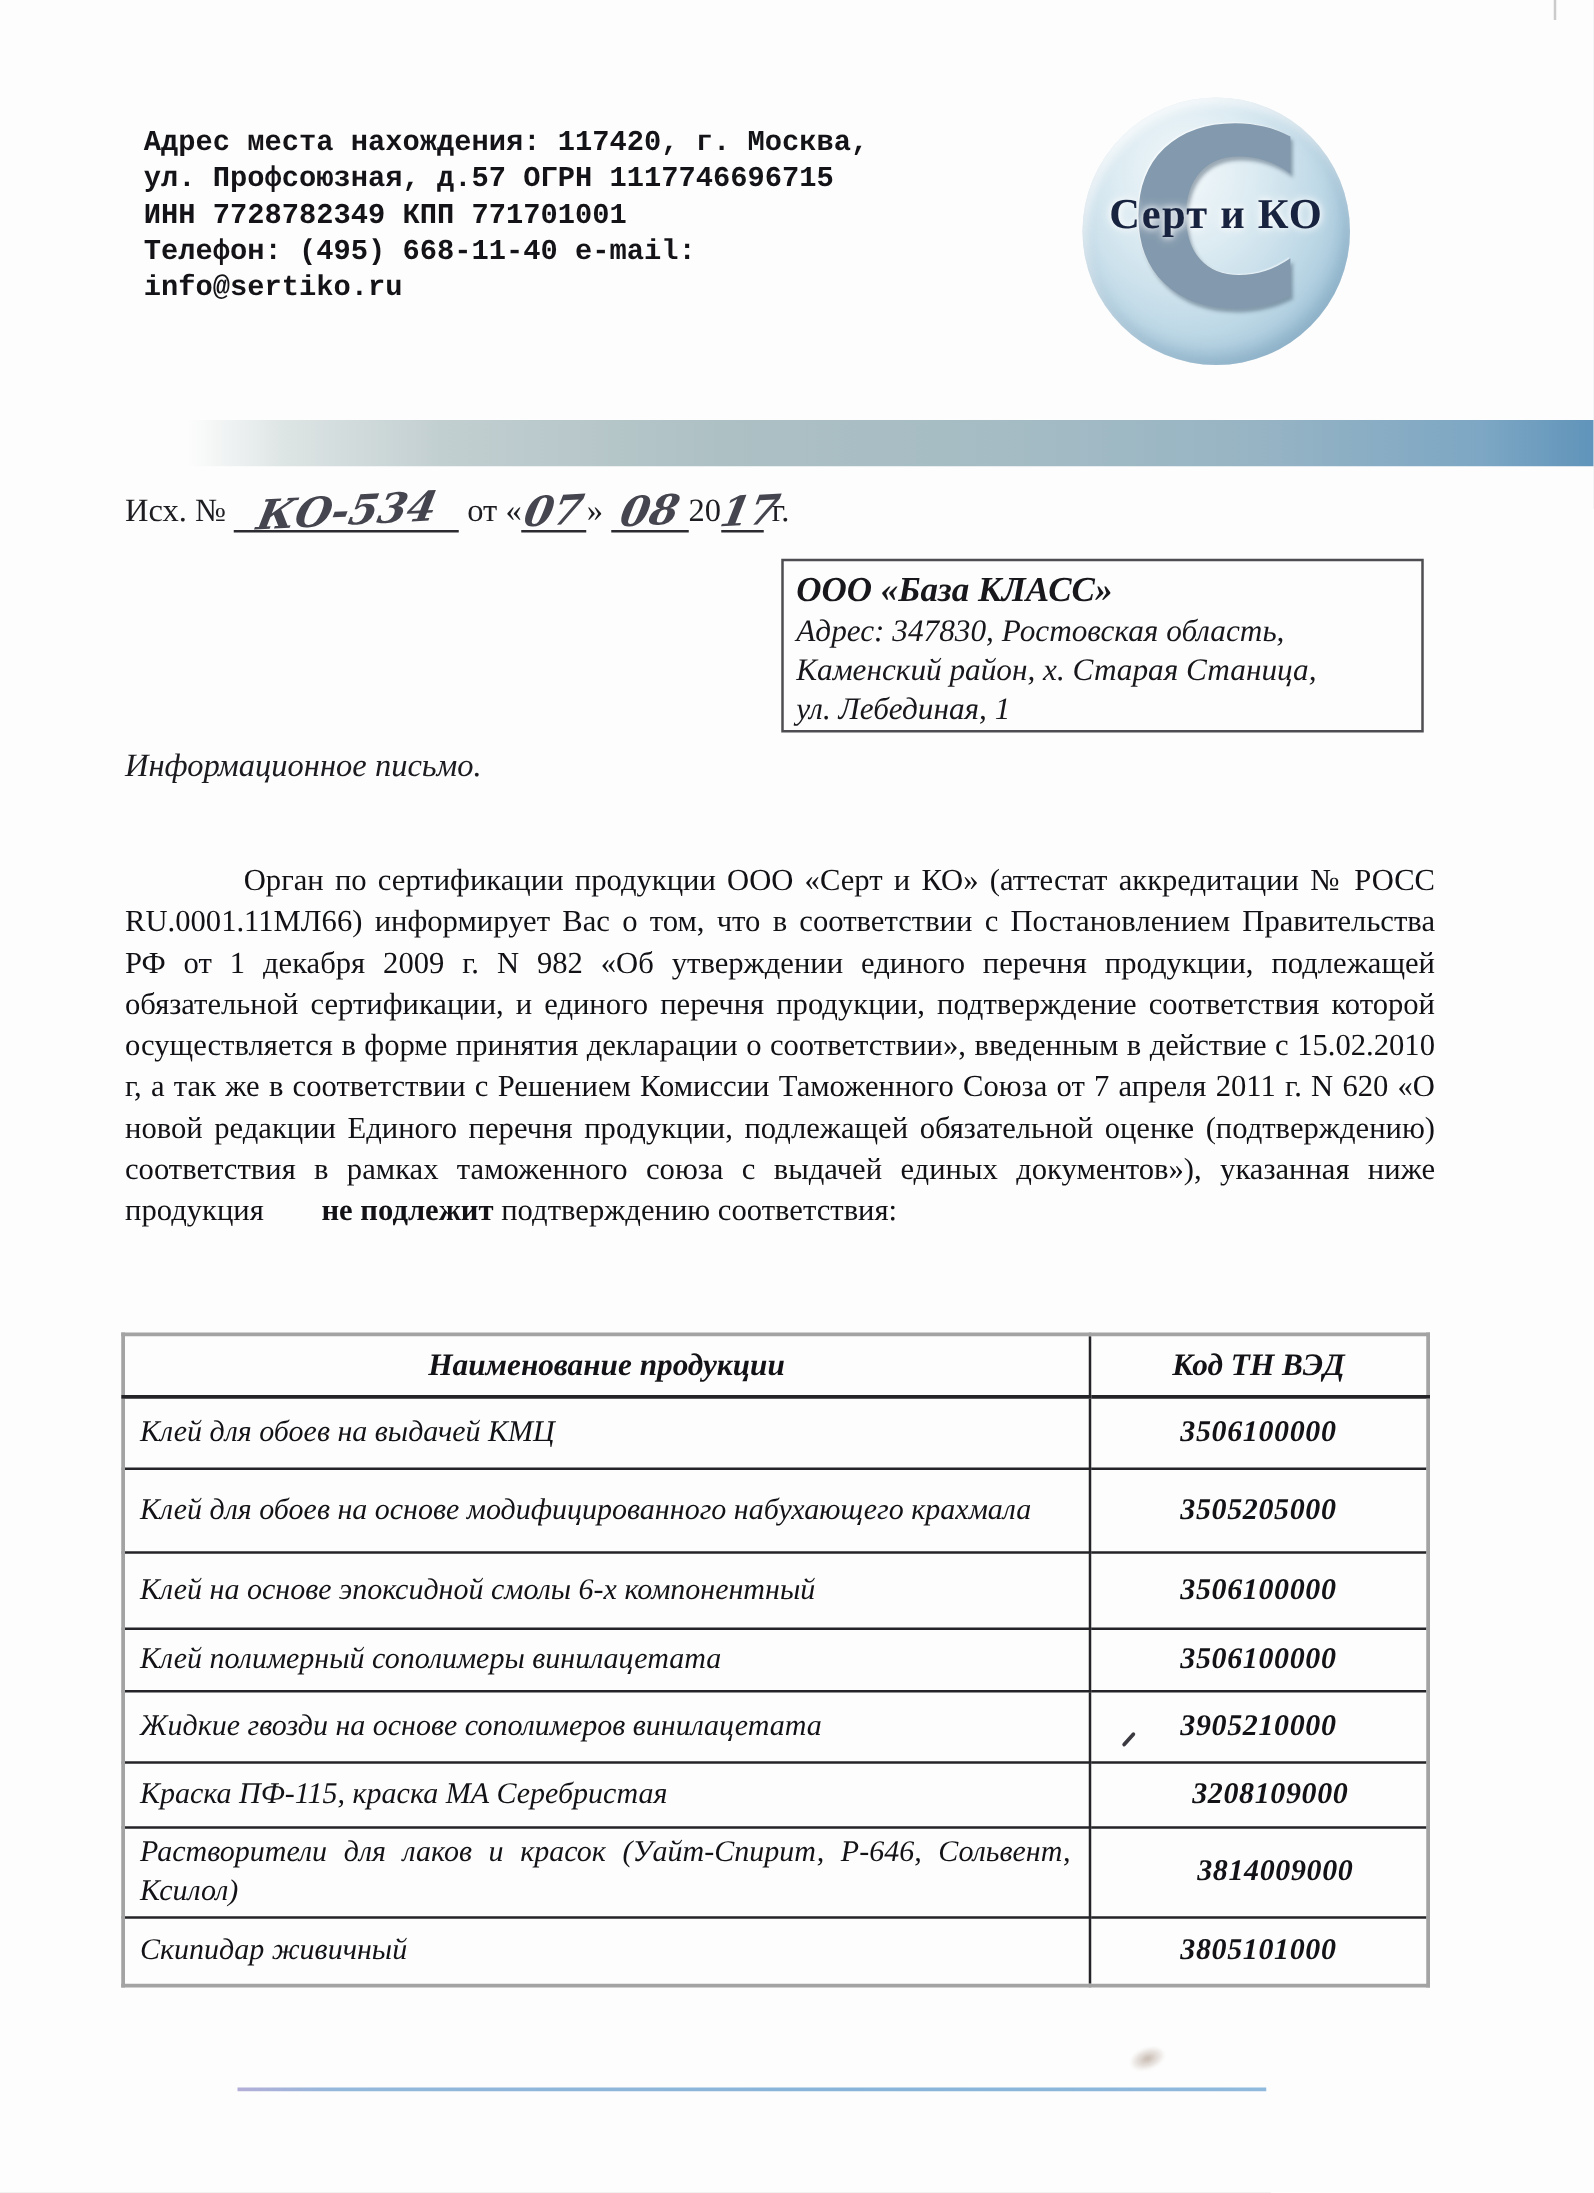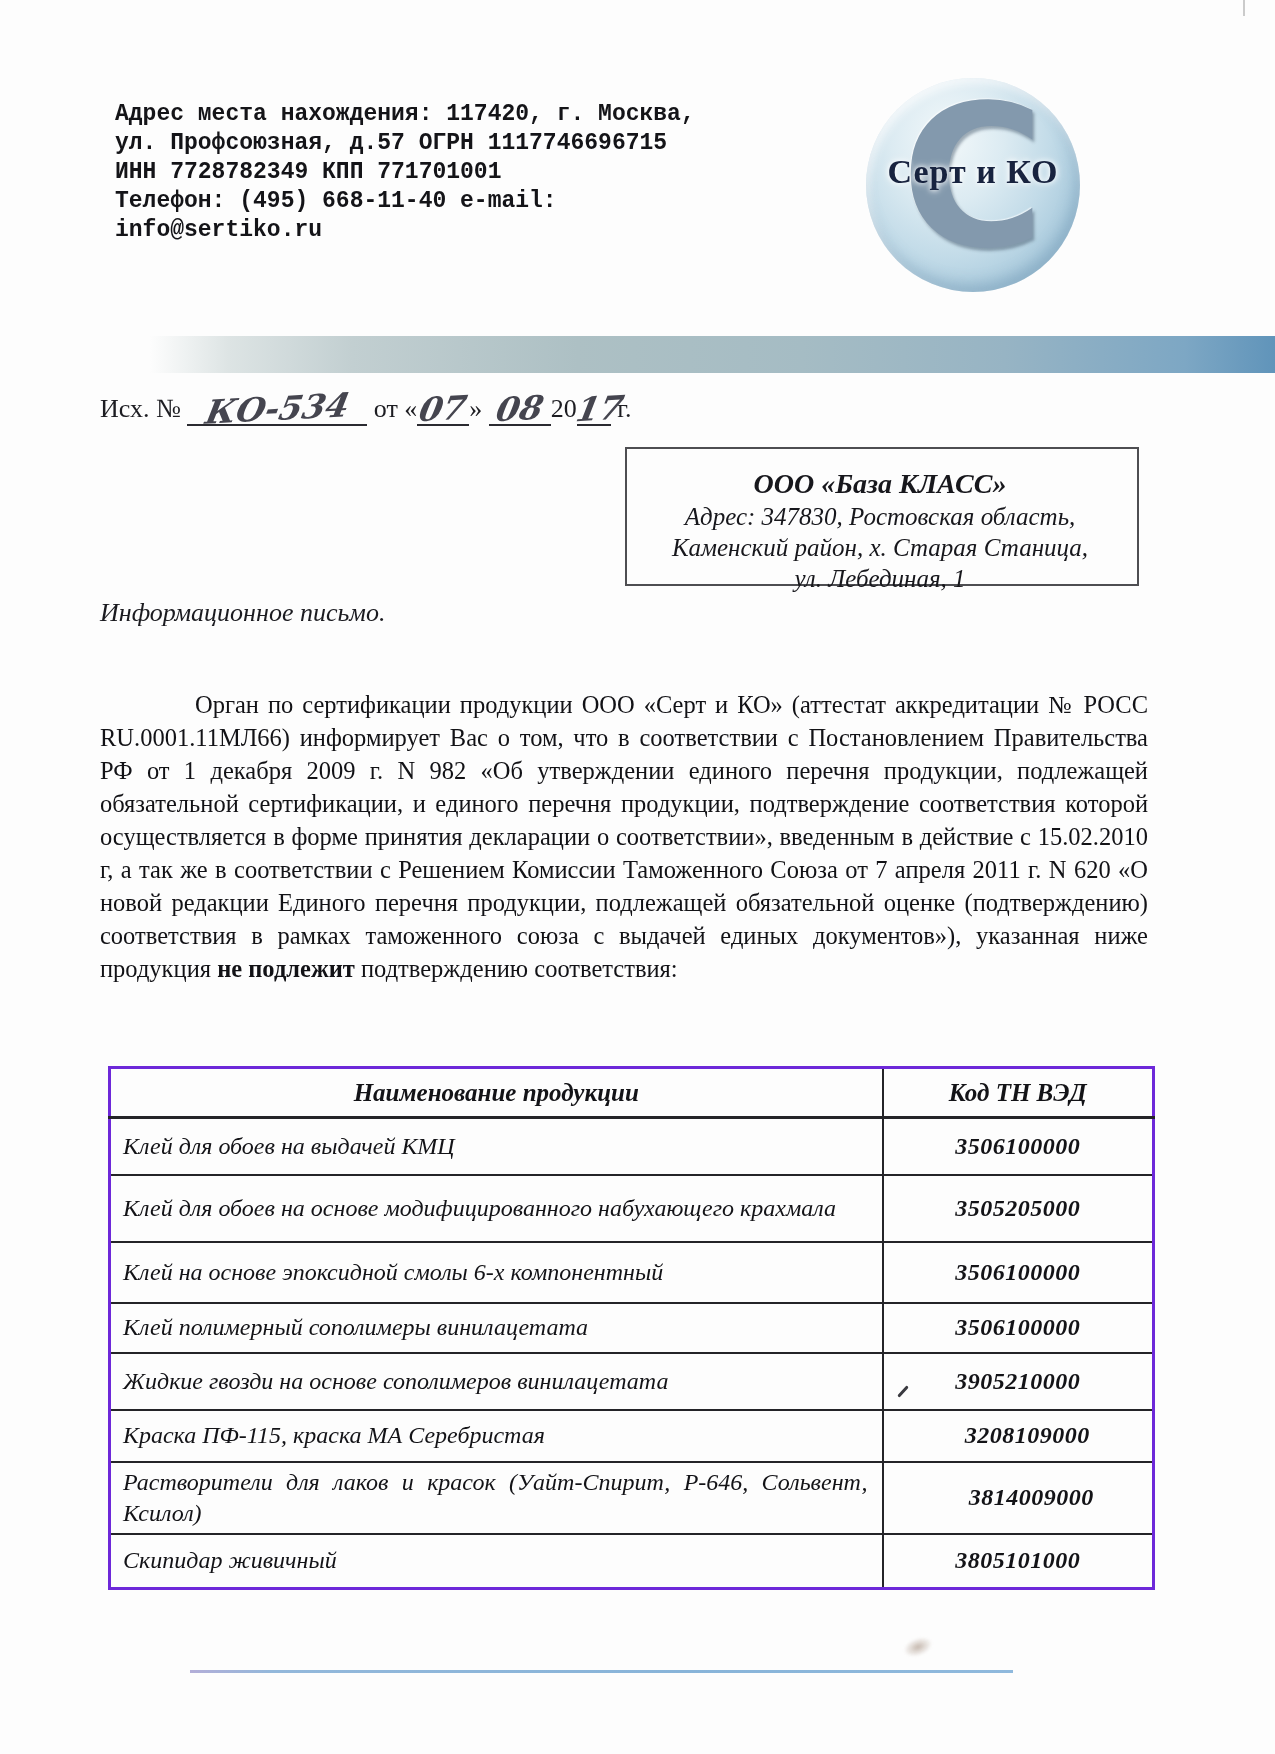--- a/index.html
+++ b/index.html
@@ -57,48 +57,48 @@
   .u-yr{width:34px;}
   .hw{
     font-family:"DejaVu Serif",serif; font-style:italic; font-weight:bold;
     color:#45454f; display:inline-block; transform:skewX(-14deg) rotate(-3deg);
     font-size:33px; line-height:20px; position:relative; top:3px;
   }
   
   .recipient{
     position:absolute; left:625px; top:447px; width:514px; height:139px;
     border:2px solid #4e4e52; box-sizing:border-box;
-    text-align:center; padding:18px 14px 0 10px;
+    text-align:left; padding:7px 14px 0 10px;
     font-style:italic; font-size:25px; line-height:31px; color:#17171c;
   }
   .recipient .r-name{font-weight:bold; font-size:28px; line-height:34px;}
   
   .subject{
     position:absolute; left:100px; top:598px;
     font-style:italic; font-size:26px; color:#1b1b20;
   }
   
   .body-par{
     position:absolute; left:100px; top:688px; width:1048px;
     font-size:24.5px; line-height:33px; text-align:justify;
     text-indent:95px; color:#121216;
   }
-  .body-par b{font-weight:bold;}
+  .body-par b{font-weight:bold;margin-left:40px;}
   
   .prod-table{
     position:absolute; left:97px; top:1066px; width:1044px;
     border-collapse:collapse; table-layout:fixed;
     font-size:24px; color:#131317;
   }
   .prod-table col.c-name{width:773px;}
   .prod-table col.c-code{width:271px;}
   .prod-table th,.prod-table td{
     border:2px solid #242428; vertical-align:middle; box-sizing:border-box;
   }
-  .prod-table{border:3px solid #6d28d9;margin-left:11px;}
+  .prod-table{border:3px solid #a3a3a3;}
   .prod-table th{
     font-weight:bold; font-style:italic; text-align:center; height:50px;
     font-size:25px; border-bottom-width:3px;
   }
   .prod-table td.name{
     font-style:italic; text-align:left; padding:4px 14px 4px 12px;
     line-height:31px;
   }
   .prod-table td.name.just{text-align:justify;}
   .prod-table td.code{

